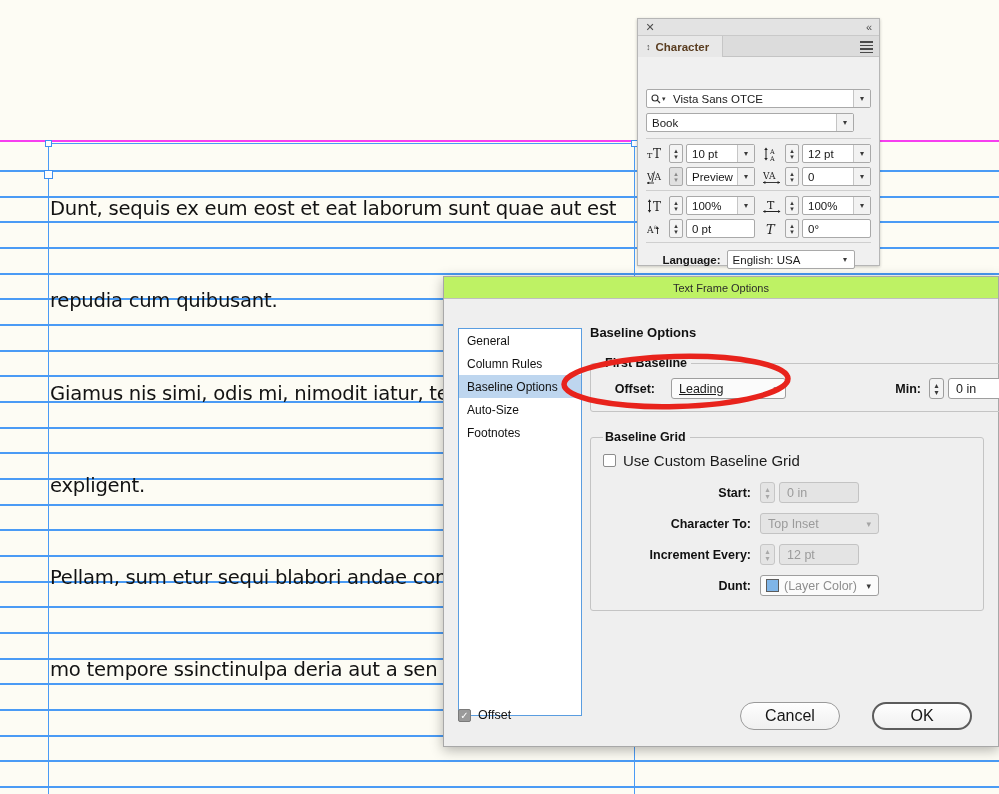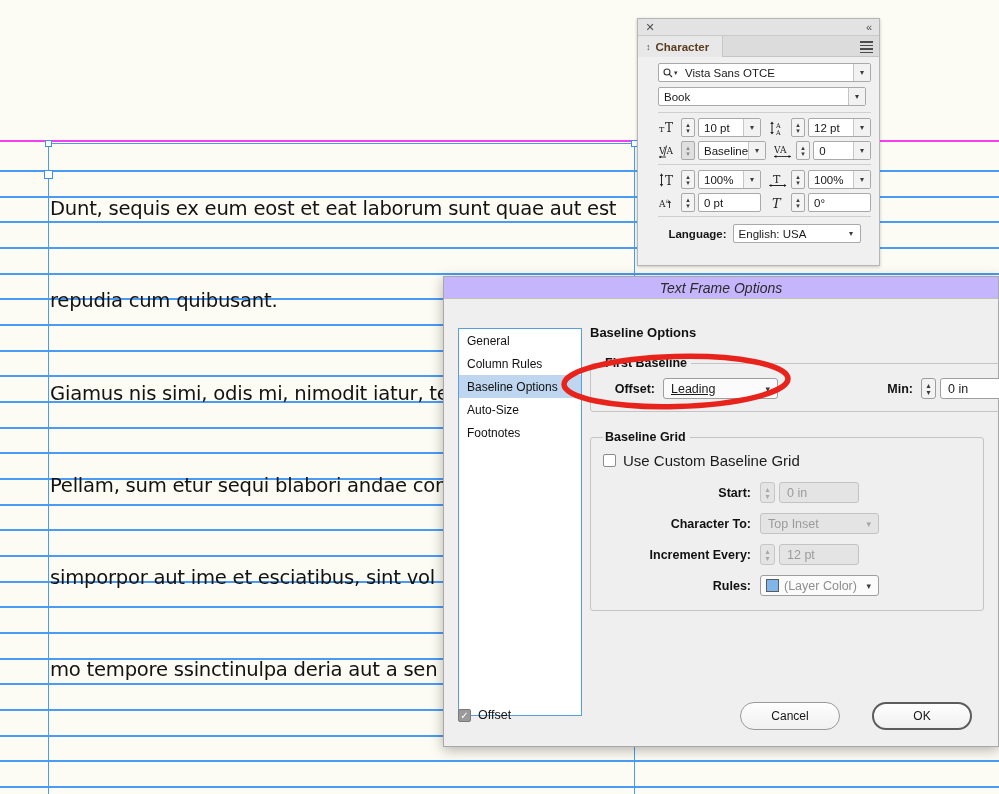--- a/index.html
+++ b/index.html
@@ -108,21 +108,21 @@
     color: #5a3d20;
   }
   #cp-tab .glyph { font-size: 9px; color: #4b4b4b; font-weight: normal; }
   #cp-menu {
     position: absolute; right: 6px; top: 5px;
     width: 13px; height: 11px;
   }
   #cp-menu i {
     display: block; height: 1.6px; background: #4b4b4b; margin-bottom: 2px;
   }
-  #cp-body { padding: 6px 8px 0 20px; }
+  #cp-body { padding: 6px 8px 0 8px; margin-top: 26px; }
 
   .fld {
     height: 19px;
     background: #fff;
     border: 1px solid #a9a9a9;
     border-radius: 2px;
     display: flex; align-items: center;
     font-size: 11.5px; color: #1a1a1a;
   }
   .fld .txt { flex: 1; padding-left: 5px; overflow: hidden; white-space: nowrap; }
@@ -189,24 +189,24 @@
     left: 443px; top: 276px;
     width: 556px; height: 471px;
     background: #efefef;
     border: 1px solid #a8a8a8;
     box-shadow: 0 3px 12px rgba(0,0,0,0.30);
     font-size: 12px;
     color: #1b1b1b;
   }
   #tfo-title {
     height: 22px;
-    background: #c4b5fd;
+    background: #bef264;
     border-bottom: 1px solid #bfbfbf;
     display: flex; align-items: center; justify-content: center;
-    font-size: 14px; color: #2b2b2b; font-style: italic;
+    font-size: 11px; color: #2b2b2b;
   }
   #tfo-body { position: relative; height: 449px; }
   #tfo-list {
     position: absolute;
     left: 14px; top: 29px;
     width: 124px; height: 388px;
     background: #fff;
     border: 1px solid #5a9de0;
   }
   #tfo-list .item {
@@ -310,21 +310,21 @@
     display: flex; align-items: center;
     font-size: 12.5px; color: #111;
   }
   .btn {
     position: absolute; top: 6px;
     width: 100px; height: 28px;
     border: 1px solid #9a9a9a;
     border-radius: 14px;
     background: linear-gradient(#fefefe, #f0f0f0);
     display: flex; align-items: center; justify-content: center;
-    font-size: 12px; color: #161616;
+    font-size: 16px; color: #161616;
   }
   #btn-cancel { right: 158px; }
   #btn-ok { right: 26px; border: 2px solid #5c5c5c; }
 
   
   #annot-ellipse {
     position: absolute;
     left: 560px; top: 353px;
     width: 232px; height: 57px;
     pointer-events: none;
@@ -367,22 +367,22 @@
     <div id="text-frame">
       <span class="handle tl"></span>
       <span class="handle tr"></span>
       <span class="handle ml"></span>
     </div>
 
     <div id="doc-text">
       <span class="ln">Dunt, sequis ex eum eost et eat laborum sunt quae aut est</span>
       <span class="ln">repudia cum quibusant.</span>
       <span class="ln">Giamus nis simi, odis mi, nimodit iatur, te nectiatist ium aut</span>
+      <span class="ln">expligent.</span>
       <span class="ln">Pellam, sum etur sequi blabori andae comnihi caeseca ectibus</span>
-      <span class="ln">simporpor aut ime et esciatibus, sint vol</span>
       <span class="ln">mo tempore ssinctinulpa deria aut a sen</span>
       
       
       
       
       
       
       
       
       
@@ -486,21 +486,21 @@
               <text x="7.5" y="10" font-family="DejaVu Serif, serif" font-size="9" fill="#232323">A</text>
               <line x1="0" y1="13" x2="7" y2="13" stroke="#232323" stroke-width="0.9"></line>
               <polygon points="0,13 2.2,11.6 2.2,14.4" fill="#232323"></polygon>
             </svg>
           </span>
           <span class="stepper dim">
               <span>▴</span>
               <span>▾</span>
             </span>
           <span class="numfld">
-            <span class="txt">Baseline</span>
+            <span class="txt">Preview</span>
             <span class="caret">▾</span>
           </span>
         </div>
         <div class="cell">
           <span class="ico">
             <svg width="18" height="14" viewBox="0 0 18 14">
               <text x="0" y="9" font-family="DejaVu Serif, serif" font-size="9" fill="#232323">VA</text>
               <line x1="0" y1="12.5" x2="17" y2="12.5" stroke="#232323" stroke-width="0.9"></line>
               <polygon points="0,12.5 2.4,11 2.4,14" fill="#232323"></polygon>
               <polygon points="17,12.5 14.6,11 14.6,14" fill="#232323"></polygon>
@@ -629,21 +629,21 @@
           <span>Footnotes</span>
         </div>
       </div>
 
       <div id="tfo-pane">
         <h2>Baseline Options</h2>
 
         <fieldset class="grp">
           <legend>First Baseline</legend>
           <div class="row">
-            <span class="rlabel" style="width:52px;margin-right:8px;">Offset:</span>
+            <span class="rlabel" style="width:52px;margin-right:16px;">Offset:</span>
             <span class="sel-field" style="width:115px;text-decoration:underline;">
               <span>Leading</span>
               <span class="ch">▾</span>
             </span>
             <span class="rlabel" style="width:135px;margin-right:8px;">Min:</span>
             <span class="step2">
                 <span>▴</span>
                 <span>▾</span>
               </span>
             <span class="txt-field" style="width:78px;">
@@ -684,21 +684,21 @@
             <span class="step2 dis">
                 <span>▴</span>
                 <span>▾</span>
               </span>
             <span class="txt-field dis" style="width:80px;">
               <span>12 pt</span>
             </span>
           </div>
 
           <div class="row">
-            <span class="rlabel" style="width:148px;margin-right:9px;">Rules:</span>
+            <span class="rlabel" style="width:148px;margin-right:9px;">Dunt:</span>
             <span class="sel-field" style="width:119px;padding-left:5px;color:#8e8e8e;">
               <span class="swatch"></span>
               <span>(Layer Color)</span>
               <span class="ch">▾</span>
             </span>
           </div>
         </fieldset>
       </div>
 
       <div id="tfo-footer">

